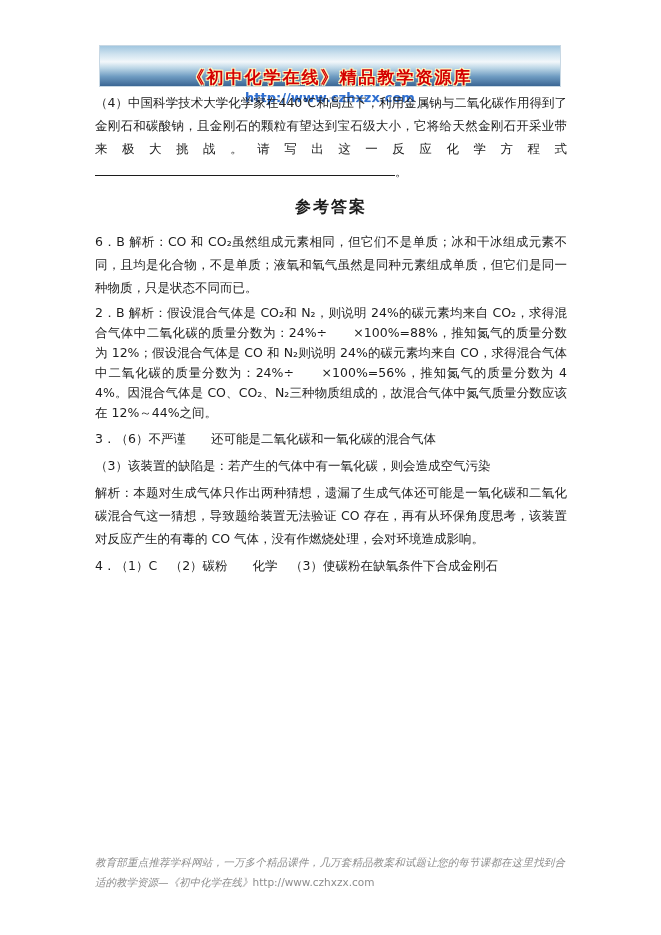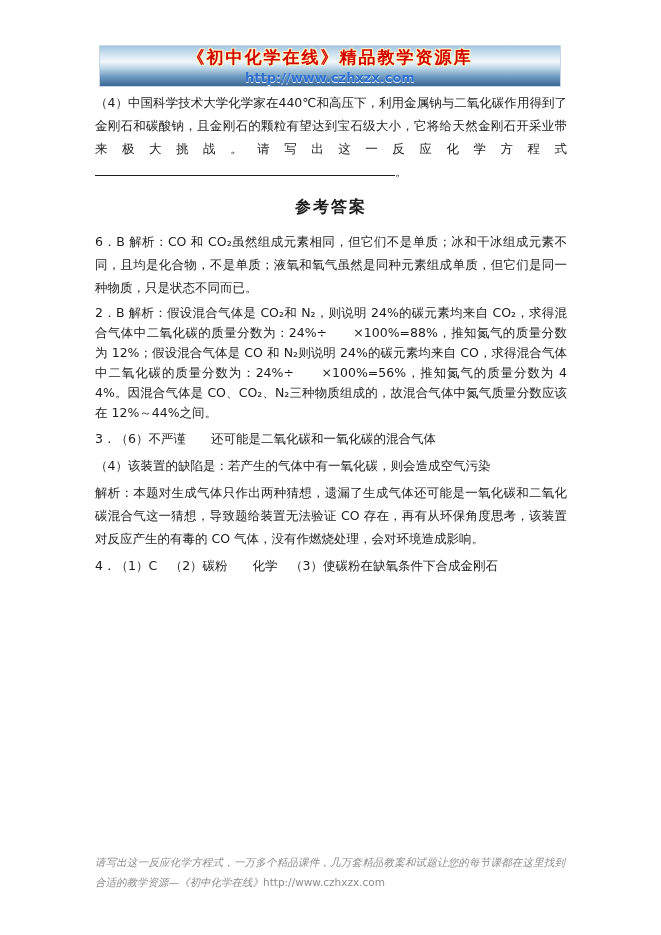--- a/index.html
+++ b/index.html
@@ -24,21 +24,21 @@
     width: 462px; height: 42px;
     background:
       linear-gradient(180deg,
         #9cc3de 0%, #cfe3ef 22%, #f2f7fa 40%,
         #bcd6e6 55%, #6f9cc2 75%, #35608f 100%);
     box-shadow: 0 0 0 1px #c8d8e4 inset;
     text-align: center;
     overflow: visible;
   }
   .banner-title {
-    padding-top: 1px;
+    padding-top: 21px;
     font-size: 17px;
     font-weight: bold;
     letter-spacing: 2px;
     color: #d40000;
     text-shadow: 1px 1px 0 #fff6c0, -1px -1px 0 #fff6c0, 1px -1px 0 #fff6c0, -1px 1px 0 #fff6c0;
     white-space: nowrap;
   }
   .banner-url {
     margin-top: 1px;
     font-size: 13px;
@@ -109,25 +109,25 @@
     <p class="para"><span>（4）中国科学技术大学化学家在440℃和高压下，利用金属钠与二氧化碳作用得到了金刚石和碳酸钠，且金刚石的颗粒有望达到宝石级大小，它将给天然金刚石开采业带来极大挑战。请写出这一反应化学方程式</span><span class="answer-blank"></span><span>。</span></p>
 
     <div class="section-title">参考答案</div>
 
     <p class="para">6．B 解析：CO 和 CO₂虽然组成元素相同，但它们不是单质；冰和干冰组成元素不同，且均是化合物，不是单质；液氧和氧气虽然是同种元素组成单质，但它们是同一种物质，只是状态不同而已。</p>
 
     <p class="para wide">2．B 解析：假设混合气体是 CO₂和 N₂，则说明 24%的碳元素均来自 CO₂，求得混合气体中二氧化碳的质量分数为：24%÷　　×100%=88%，推知氮气的质量分数为 12%；假设混合气体是 CO 和 N₂则说明 24%的碳元素均来自 CO，求得混合气体中二氧化碳的质量分数为：24%÷　　×100%=56%，推知氮气的质量分数为 44%。因混合气体是 CO、CO₂、N₂三种物质组成的，故混合气体中氮气质量分数应该在 12%～44%之间。</p>
 
     <p class="para">3．（6）不严谨　　还可能是二氧化碳和一氧化碳的混合气体</p>
 
-    <p class="para">（4）该装置的缺陷是：若产生的气体中有一氧化碳，则会造成空气污染</p>
+    <p class="para">（3）该装置的缺陷是：若产生的气体中有一氧化碳，则会造成空气污染</p>
 
     <p class="para">解析：本题对生成气体只作出两种猜想，遗漏了生成气体还可能是一氧化碳和二氧化碳混合气这一猜想，导致题给装置无法验证 CO 存在，再有从环保角度思考，该装置对反应产生的有毒的 CO 气体，没有作燃烧处理，会对环境造成影响。</p>
 
     <p class="para">4．（1）C　（2）碳粉　　化学　（3）使碳粉在缺氧条件下合成金刚石</p>
 
 
 
   </div>
 
-  <div class="footer"><span>请写出这一反应化学方程式，一万多个精品课件，几万套精品教案和试题让您的每节课都在这里找到合适的教学资源—《初中化学在线》</span><span class="footer-url">http://www.czhxzx.com</span></div>
+  <div class="footer"><span>教育部重点推荐学科网站，一万多个精品课件，几万套精品教案和试题让您的每节课都在这里找到合适的教学资源—《初中化学在线》</span><span class="footer-url">http://www.czhxzx.com</span></div>
 
 </div>
 
 </body></html>

